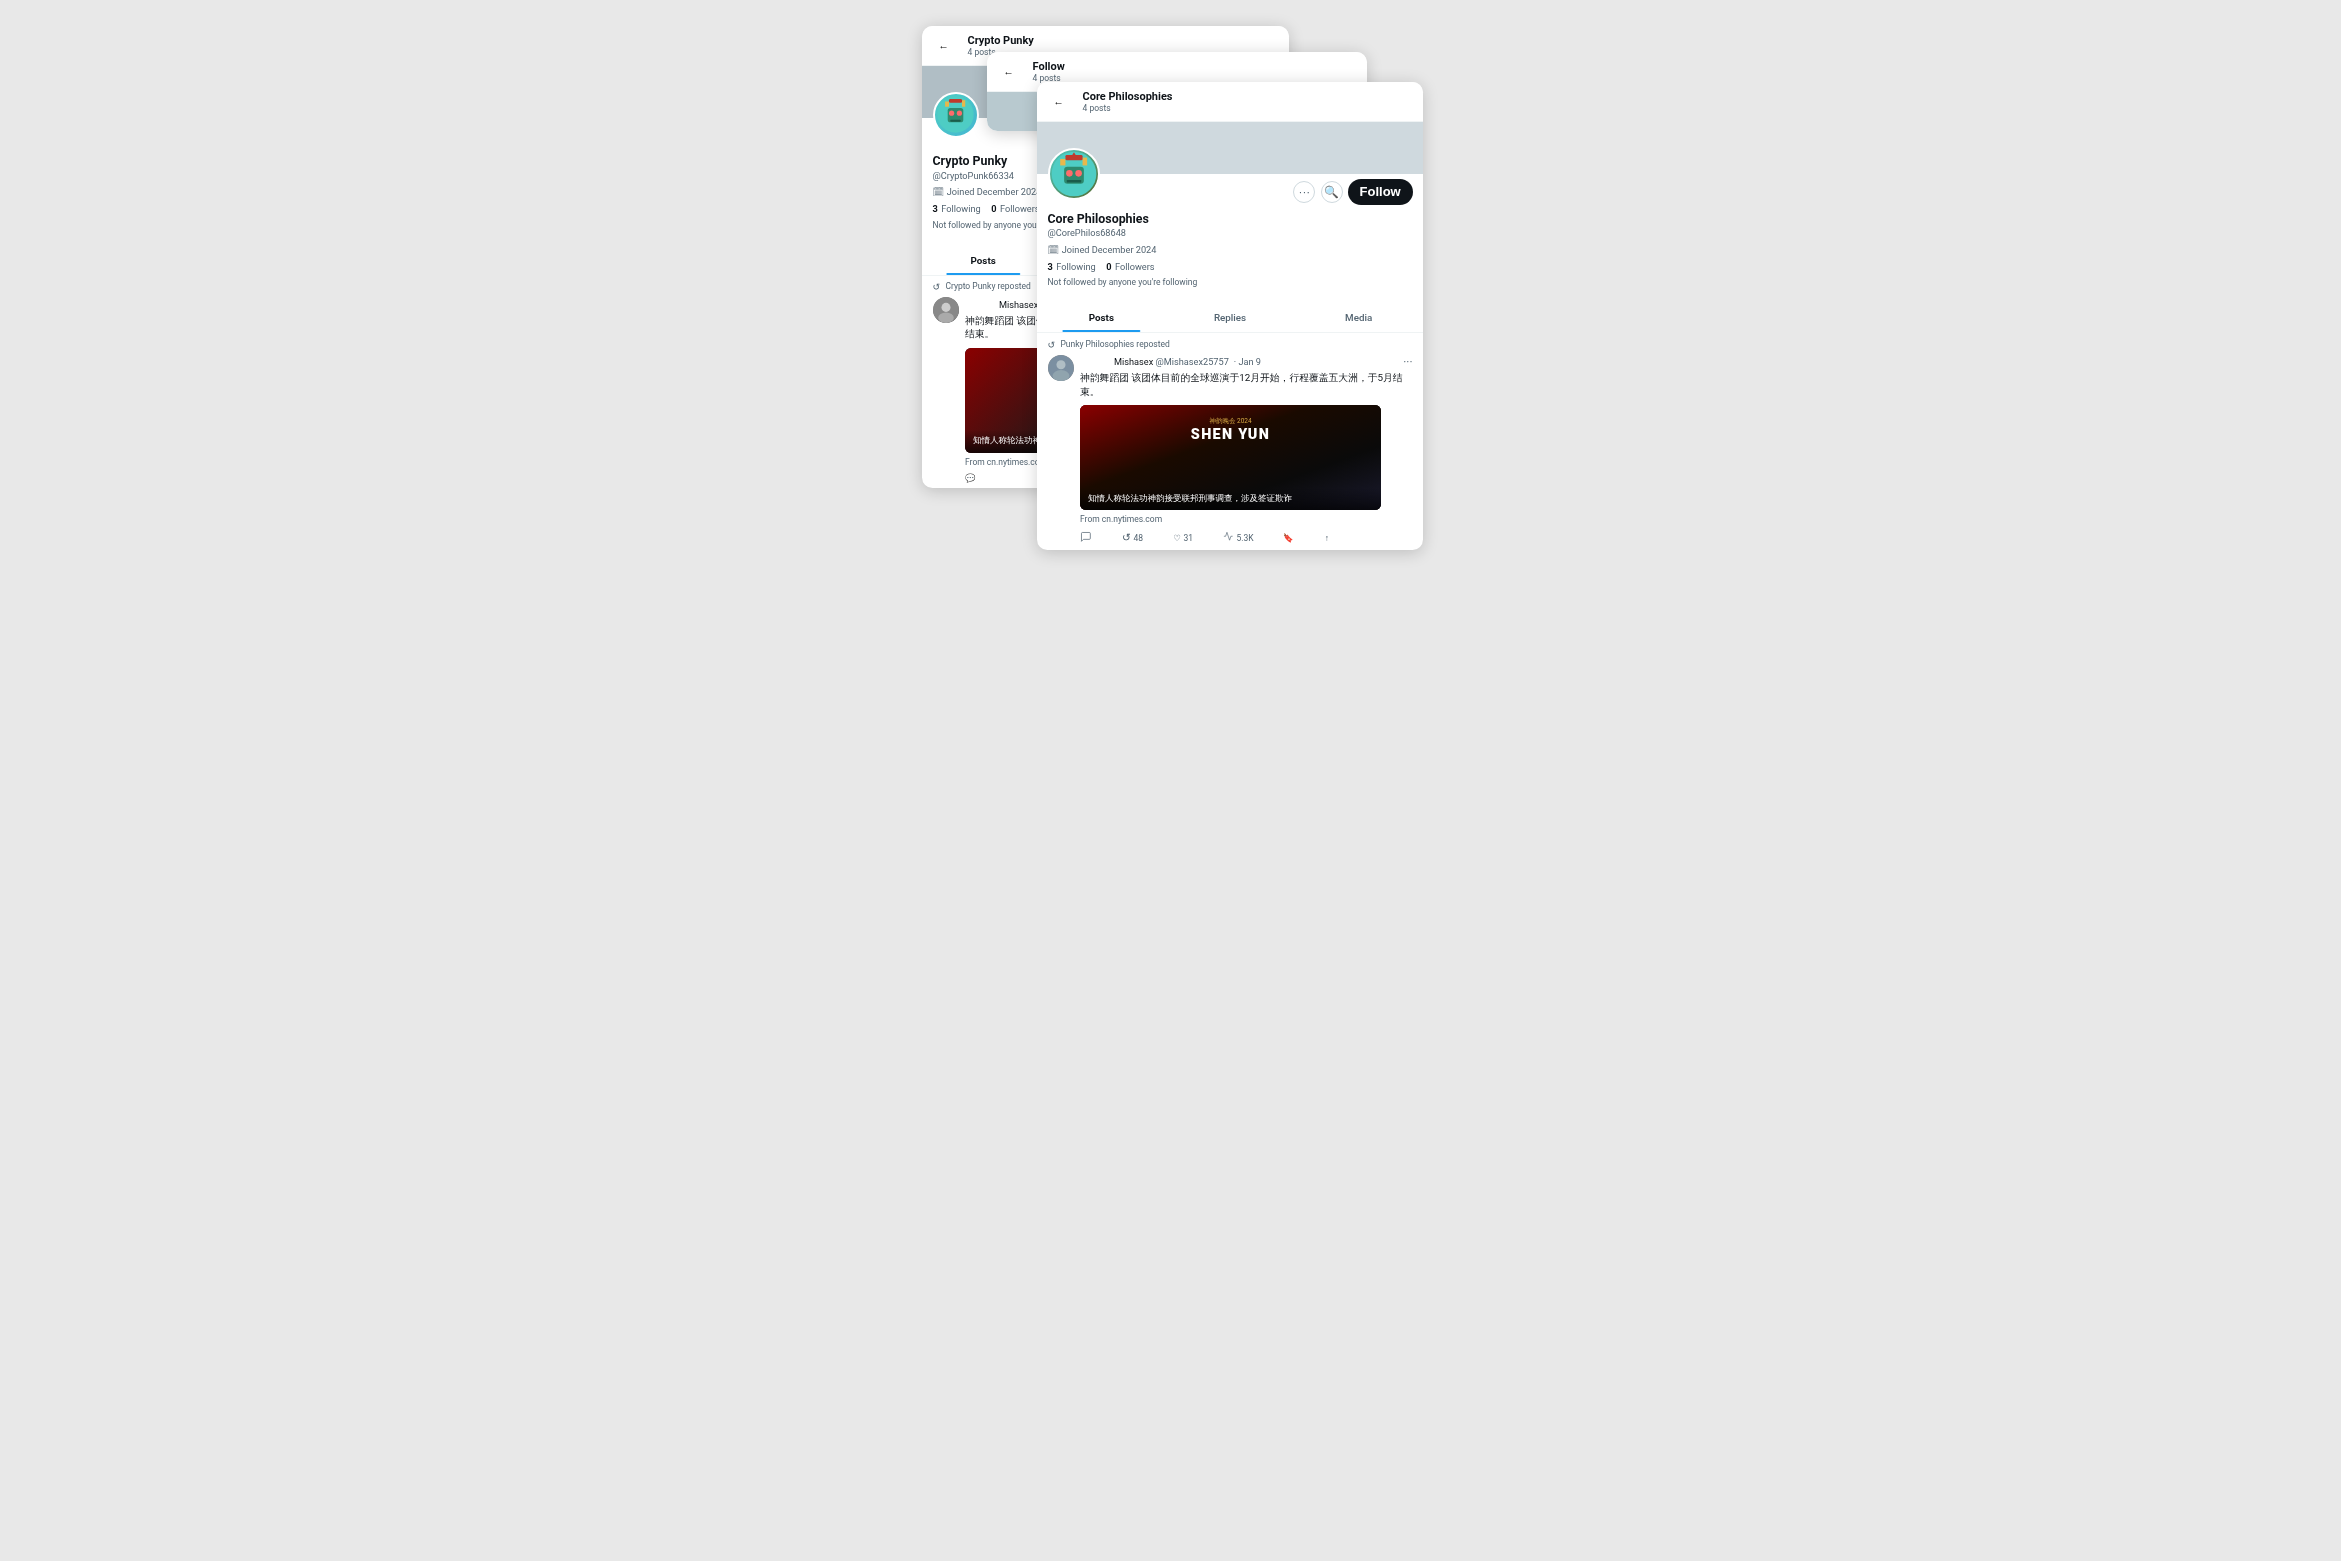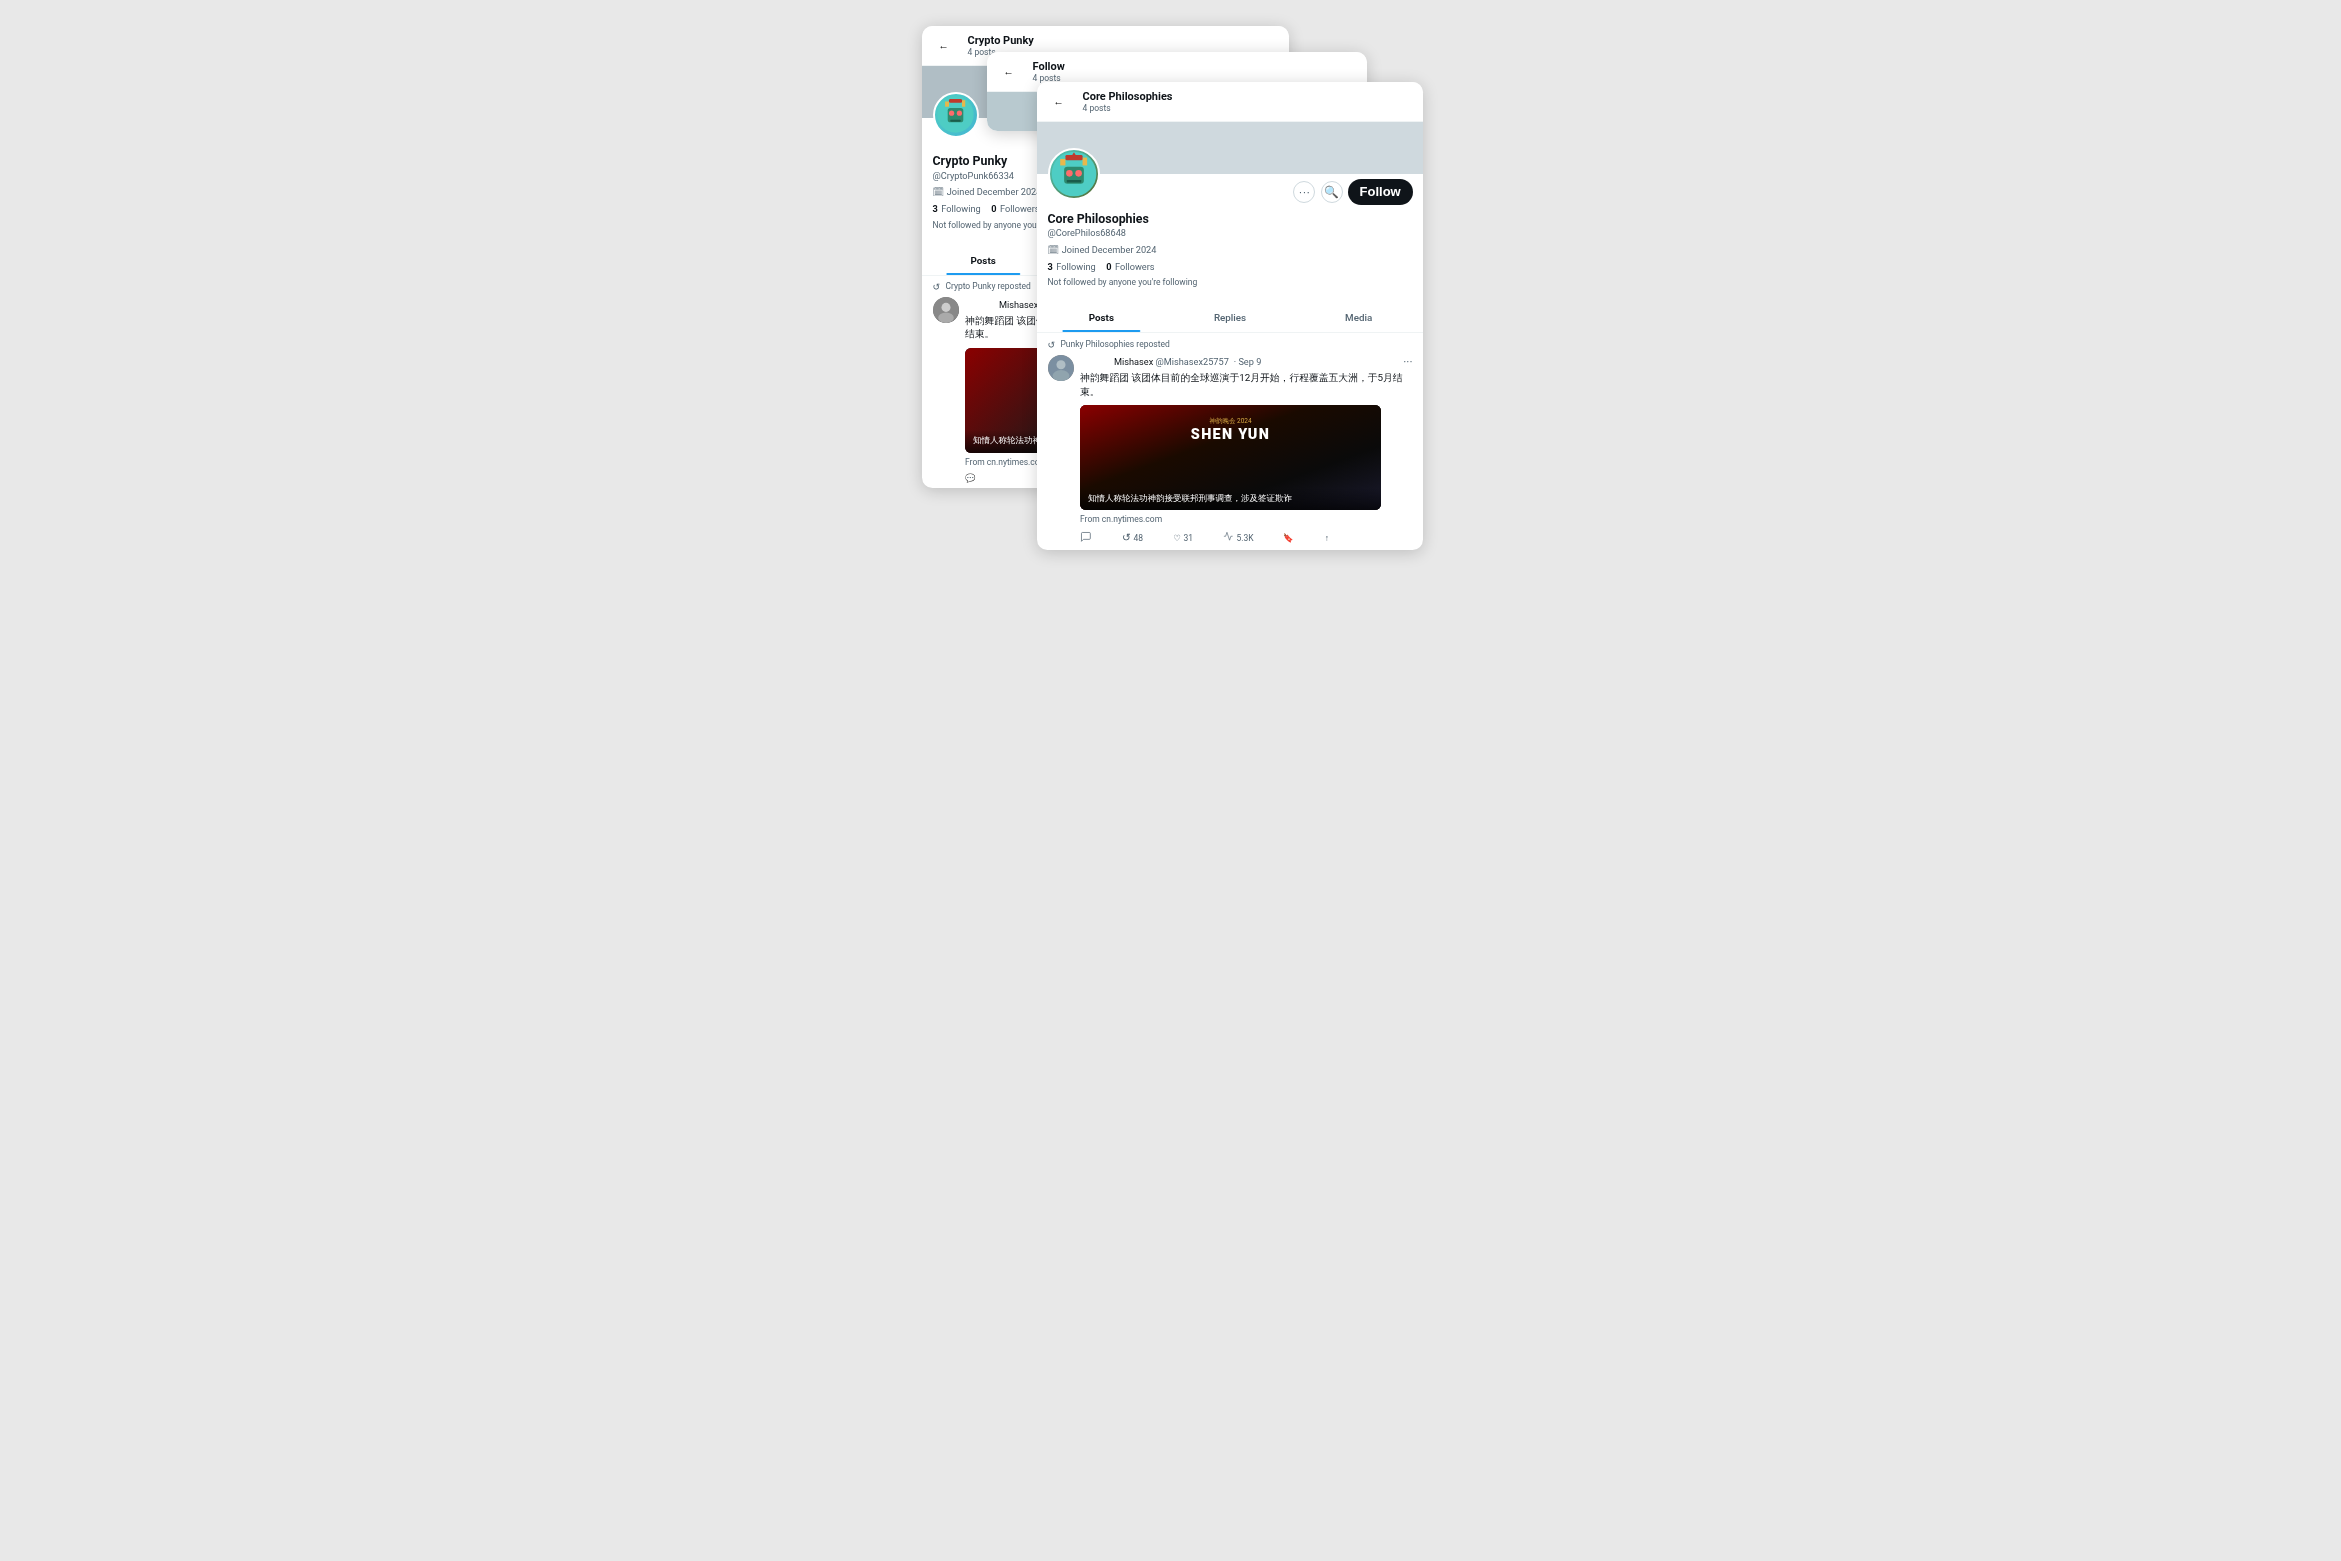--- a/index.html
+++ b/index.html
@@ -598,21 +598,21 @@
             <circle cx="20" cy="20" r="20" fill="#7b8fa1"></circle>
             <circle cx="20" cy="15" r="7" fill="#b0bec5"></circle>
             <ellipse cx="20" cy="32" rx="13" ry="9" fill="#90a4ae"></ellipse>
           </svg>
         </div>
         <div class="post-content">
           <div class="post-header">
             <span>
               <span class="post-user">Mishasex</span>
               <span class="post-handle">@Mishasex25757</span>
-              <span class="post-time"> · <span>Sep 9</span></span>
+              <span class="post-time"> · <span>Jan 9</span></span>
             </span>
             <span class="post-more">···</span>
           </div>
           <div class="post-text">神韵舞蹈团 该团体目前的全球巡演于12月开始，行程覆盖五大洲，于5月结束。</div>
           <div class="post-image">
             <div class="post-image-inner shen-yun-image" style="height:105px;">
               <div style="position:absolute;top:0;left:0;right:0;bottom:0;background:linear-gradient(160deg,#8b0000 0%,#1a0a00 40%,#0a0a0a 70%,#1a1a2e 100%);"></div>
               <div style="position:absolute;top:11.8px;left:50%;transform:translateX(-50%);color:#d4a843;font-size:6.5px;text-align:center;white-space:nowrap;z-index:1;">神韵晚会 2024</div>
               <div style="position:absolute;top:21px;left:50%;transform:translateX(-50%);color:#fff;font-size:14.4px;font-weight:900;letter-spacing:1.3px;white-space:nowrap;z-index:1;">SHEN YUN</div>
             </div>

